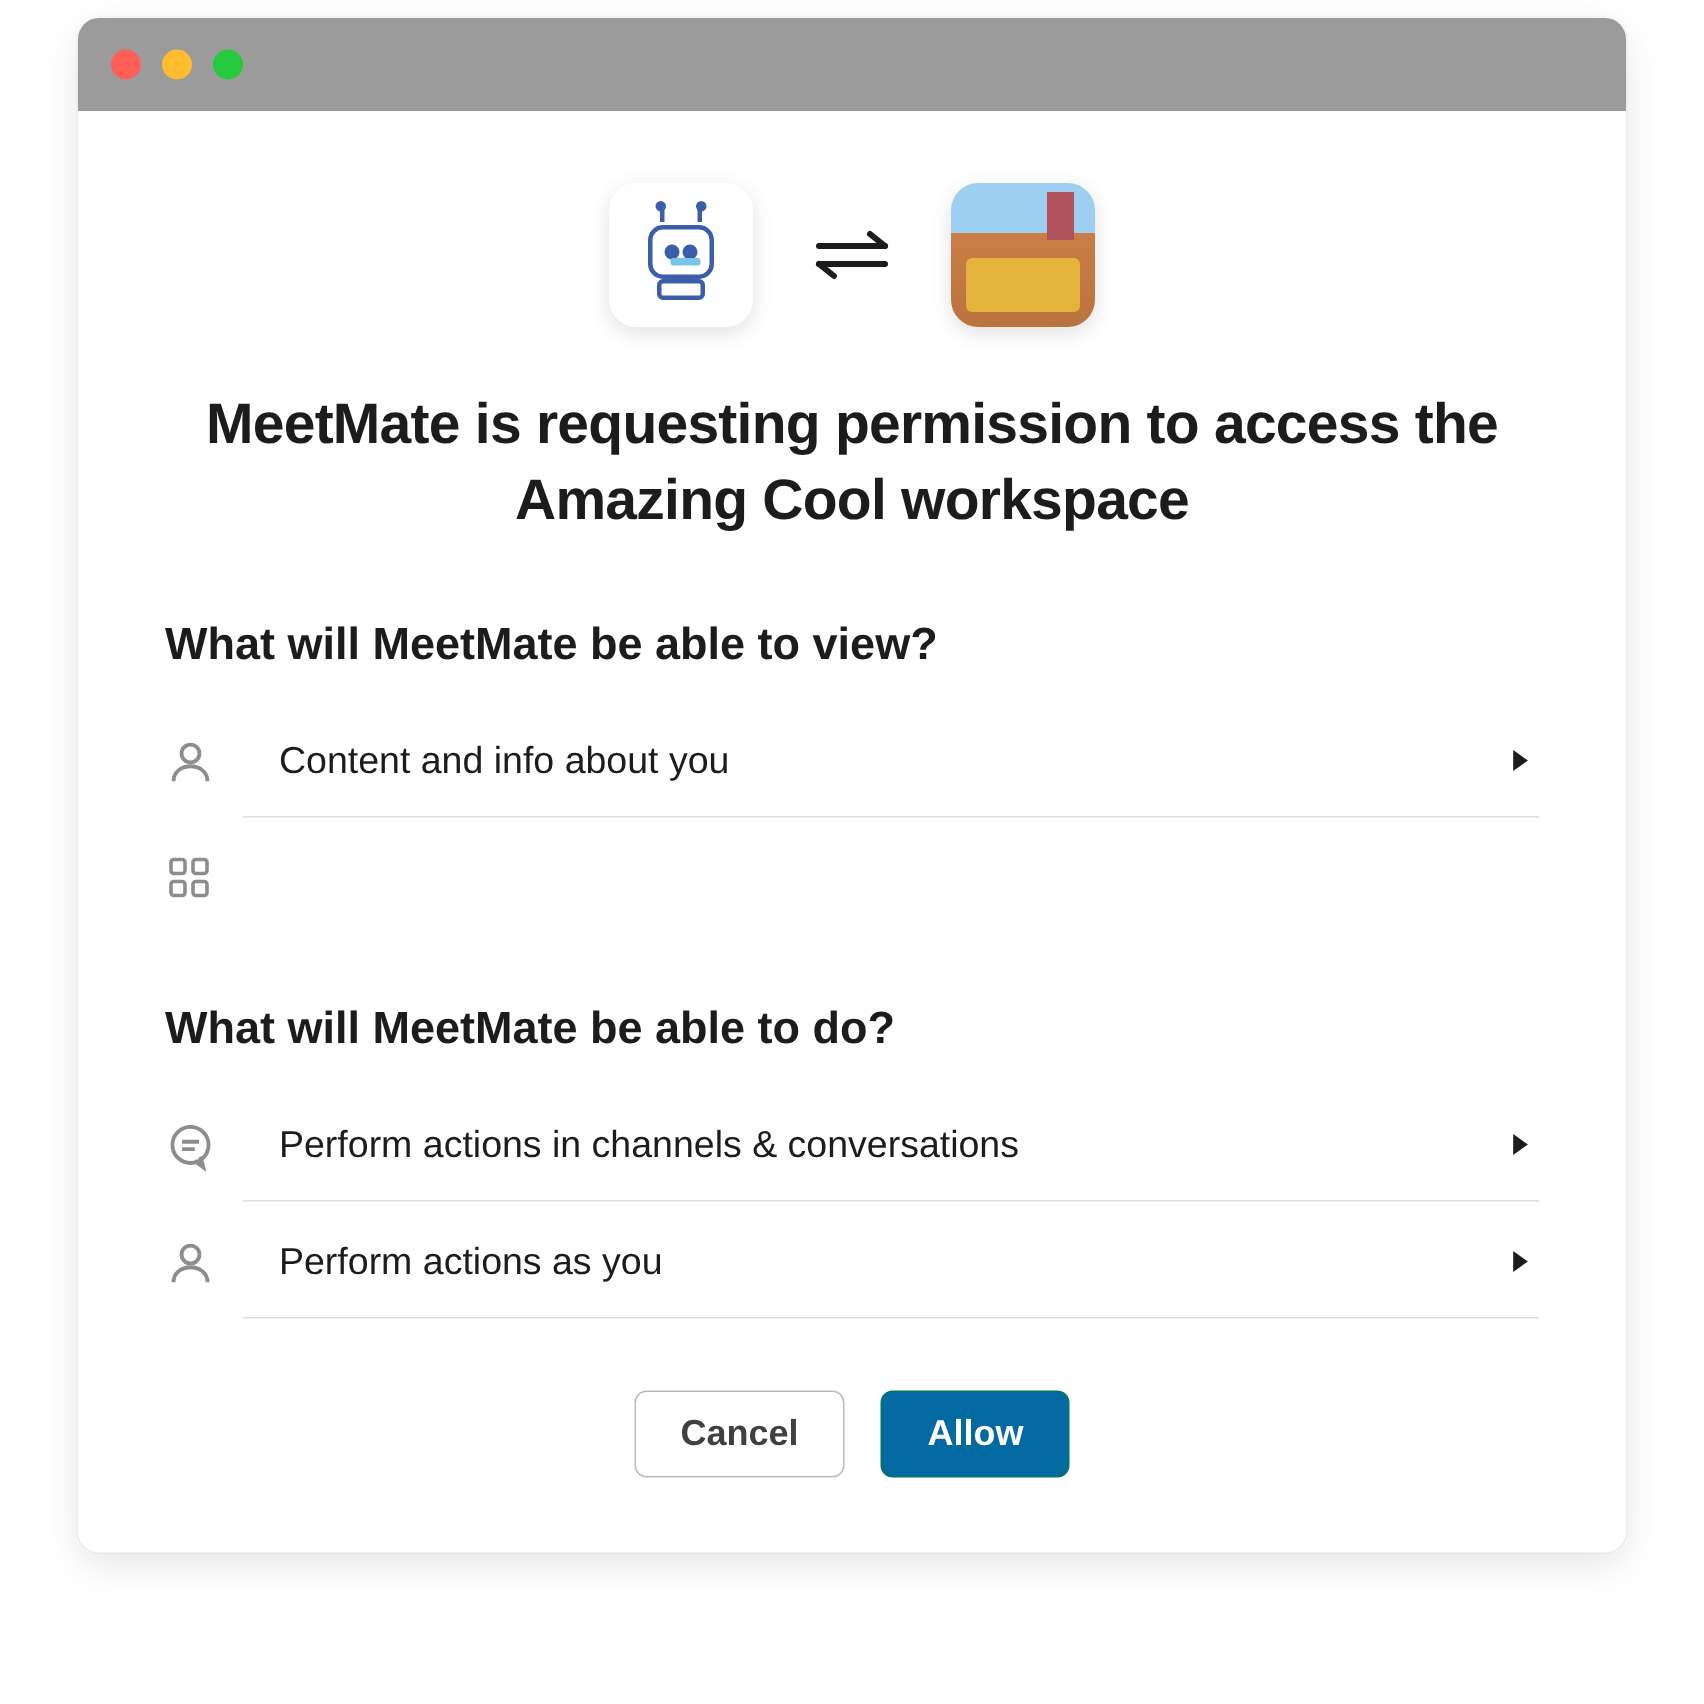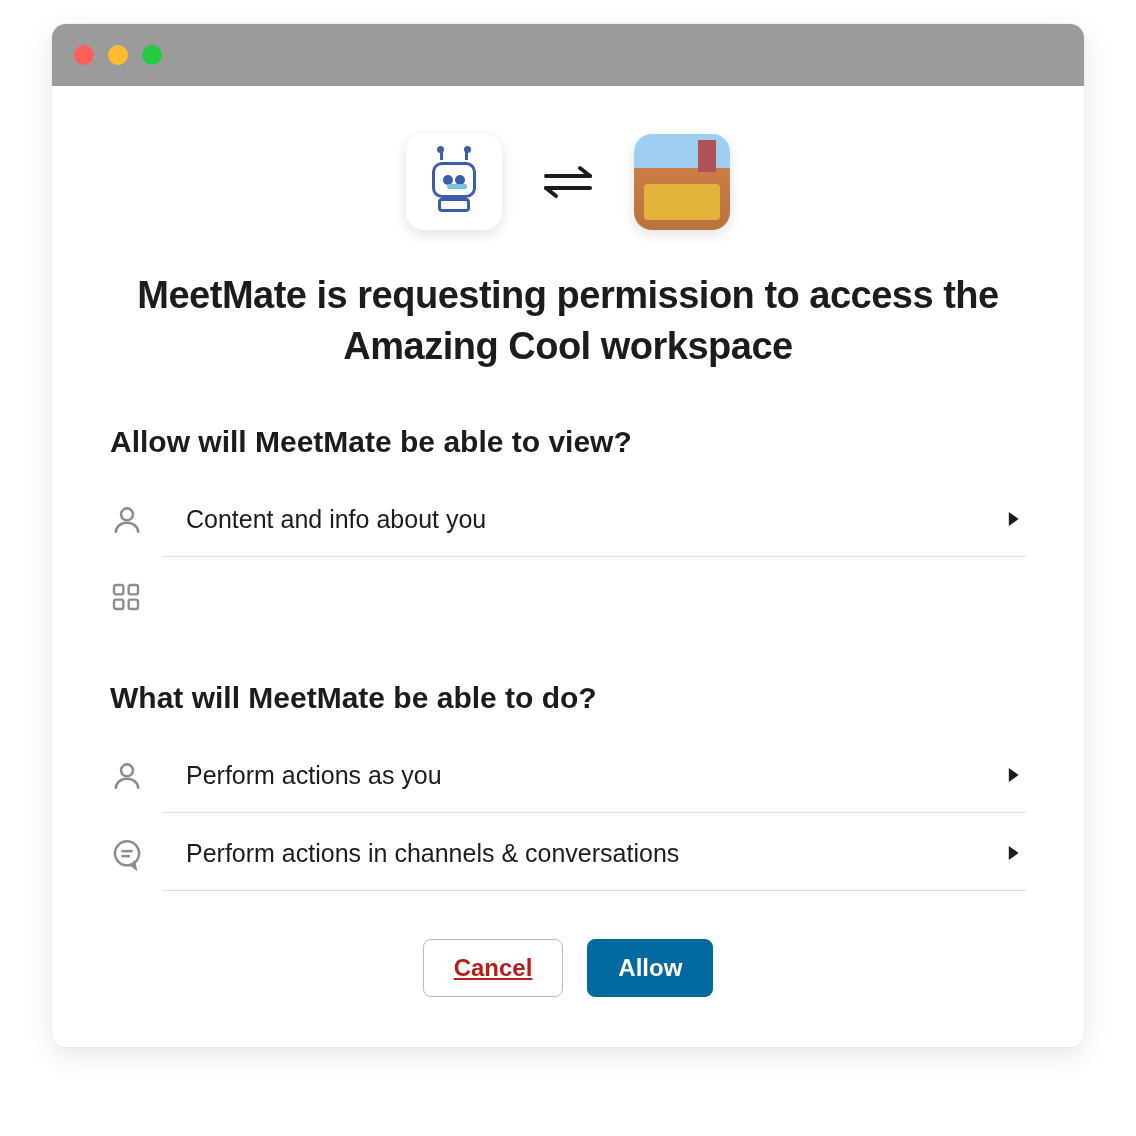--- a/index.html
+++ b/index.html
@@ -6,21 +6,21 @@
   html, body {
     width: 1136px;
     height: 1136px;
     background: #ffffff;
     font-family: -apple-system, BlinkMacSystemFont, "Segoe UI", "Helvetica Neue", Arial, sans-serif;
     color: #1d1c1d;
   }
   .stage {
     width: 1136px;
     height: 1020px;
-    padding: 24px 52px;
+    padding: 12px 52px;
     position: relative;
   }
   .window {
     width: 100%;
     border-radius: 14px;
     overflow: hidden;
     box-shadow: 0 0 0 1px rgba(0,0,0,0.03), 0 8px 28px rgba(0,0,0,0.10);
     background: #fff;
   }
   .titlebar {
@@ -182,23 +182,22 @@
   }
   .btn {
     font-size:24px;
     font-weight:600;
     padding: 14px 30px;
     border-radius:8px;
     cursor:pointer;
   }
   .btn-secondary {
     background:#fff;
-    color:#b91c1c;
+    color:#404040;
     border:1.5px solid #bbb;
-    text-decoration:underline;
   }
   .btn-primary {
     background:#0369a1;
     color:#fff;
     border:1.5px solid #007a5a;
   }
 
   svg { display:block; }
 </style>
 </head>
@@ -241,21 +240,21 @@
           </svg>
         </div>
         <div class="app-tile">
           <div class="city"></div>
         </div>
       </div>
 
       <h1 class="headline">MeetMate is requesting permission to access the Amazing Cool workspace</h1>
 
       <div class="section">
-        <h2 class="section-title">Allow will MeetMate be able to view?</h2>
+        <h2 class="section-title">What will MeetMate be able to view?</h2>
         <div class="perm-list">
 
           <div class="perm-row">
             <div class="perm-icon">
               <svg width="34" height="34" viewBox="0 0 24 24" fill="none" stroke="#8d8d8d" stroke-width="1.8">
                 <circle cx="12" cy="8" r="4.2"></circle>
                 <path d="M4 21c0-4.2 3.6-7 8-7s8 2.8 8 7"></path>
               </svg>
             </div>
             <div class="perm-body">
@@ -282,53 +281,53 @@
         </div>
       </div>
 
       <div class="section">
         <h2 class="section-title">What will MeetMate be able to do?</h2>
         <div class="perm-list">
 
           <div class="perm-row">
             <div class="perm-icon">
               <svg width="34" height="34" viewBox="0 0 24 24" fill="none" stroke="#8d8d8d" stroke-width="1.8">
+                <circle cx="12" cy="11.5" r="8.5"></circle>
+                <path d="M14 19 l4 3 l-1.2 -5"></path>
+                <line x1="8" y1="10" x2="16" y2="10"></line>
+                <line x1="8" y1="13.5" x2="14" y2="13.5"></line>
+              </svg>
+            </div>
+            <div class="perm-body">
+              <div class="perm-label">Perform actions in channels &amp; conversations</div>
+              <div class="perm-caret">
+                <svg width="14" height="14" viewBox="0 0 10 10">
+                    <polygon points="2,0 9,5 2,10" fill="#1d1c1d"></polygon>
+                  </svg>
+              </div>
+            </div>
+          </div>
+
+          <div class="perm-row">
+            <div class="perm-icon">
+              <svg width="34" height="34" viewBox="0 0 24 24" fill="none" stroke="#8d8d8d" stroke-width="1.8">
                 <circle cx="12" cy="8" r="4.2"></circle>
                 <path d="M4 21c0-4.2 3.6-7 8-7s8 2.8 8 7"></path>
               </svg>
             </div>
             <div class="perm-body">
               <div class="perm-label">Perform actions as you</div>
               <div class="perm-caret">
                 <svg width="14" height="14" viewBox="0 0 10 10">
                     <polygon points="2,0 9,5 2,10" fill="#1d1c1d"></polygon>
                   </svg>
               </div>
             </div>
           </div>
 
-          <div class="perm-row">
-            <div class="perm-icon">
-              <svg width="34" height="34" viewBox="0 0 24 24" fill="none" stroke="#8d8d8d" stroke-width="1.8">
-                <circle cx="12" cy="11.5" r="8.5"></circle>
-                <path d="M14 19 l4 3 l-1.2 -5"></path>
-                <line x1="8" y1="10" x2="16" y2="10"></line>
-                <line x1="8" y1="13.5" x2="14" y2="13.5"></line>
-              </svg>
-            </div>
-            <div class="perm-body">
-              <div class="perm-label">Perform actions in channels &amp; conversations</div>
-              <div class="perm-caret">
-                <svg width="14" height="14" viewBox="0 0 10 10">
-                    <polygon points="2,0 9,5 2,10" fill="#1d1c1d"></polygon>
-                  </svg>
-              </div>
-            </div>
-          </div>
-
         </div>
       </div>
 
       <div class="actions">
         <button class="btn btn-secondary">Cancel</button>
         <button class="btn btn-primary">Allow</button>
       </div>
 
     </div>
   </div>

